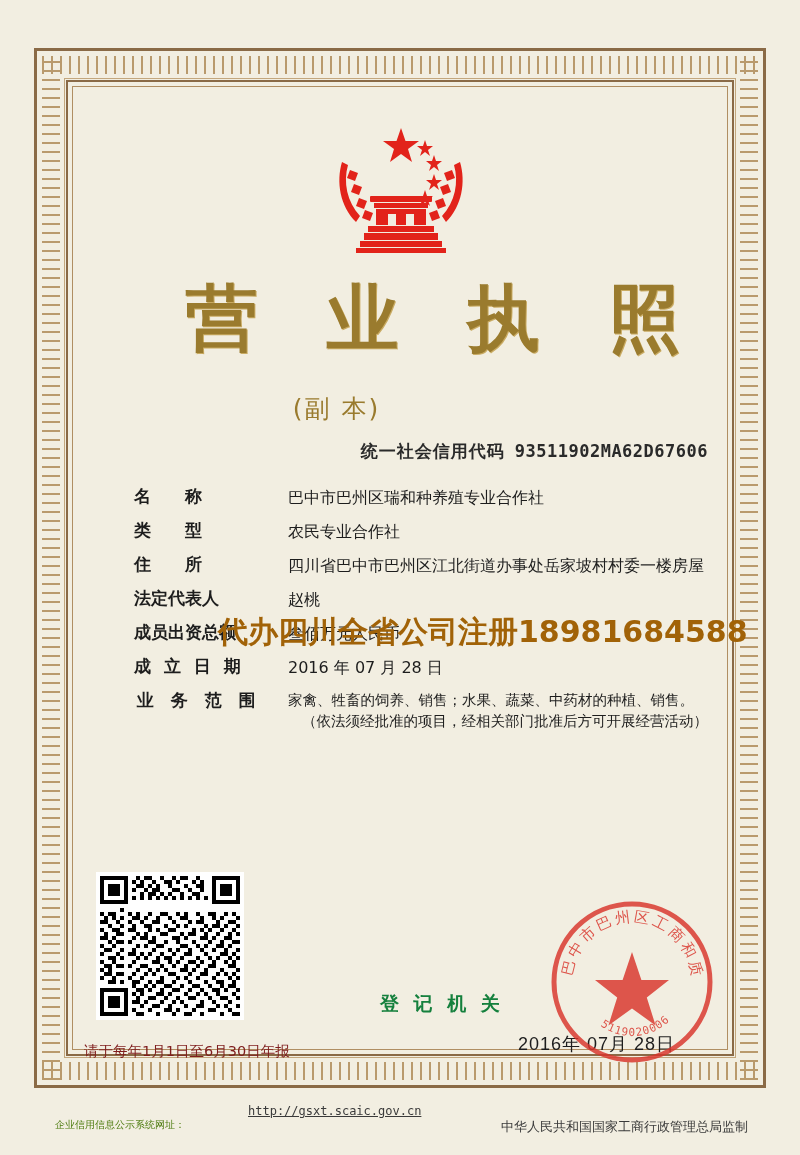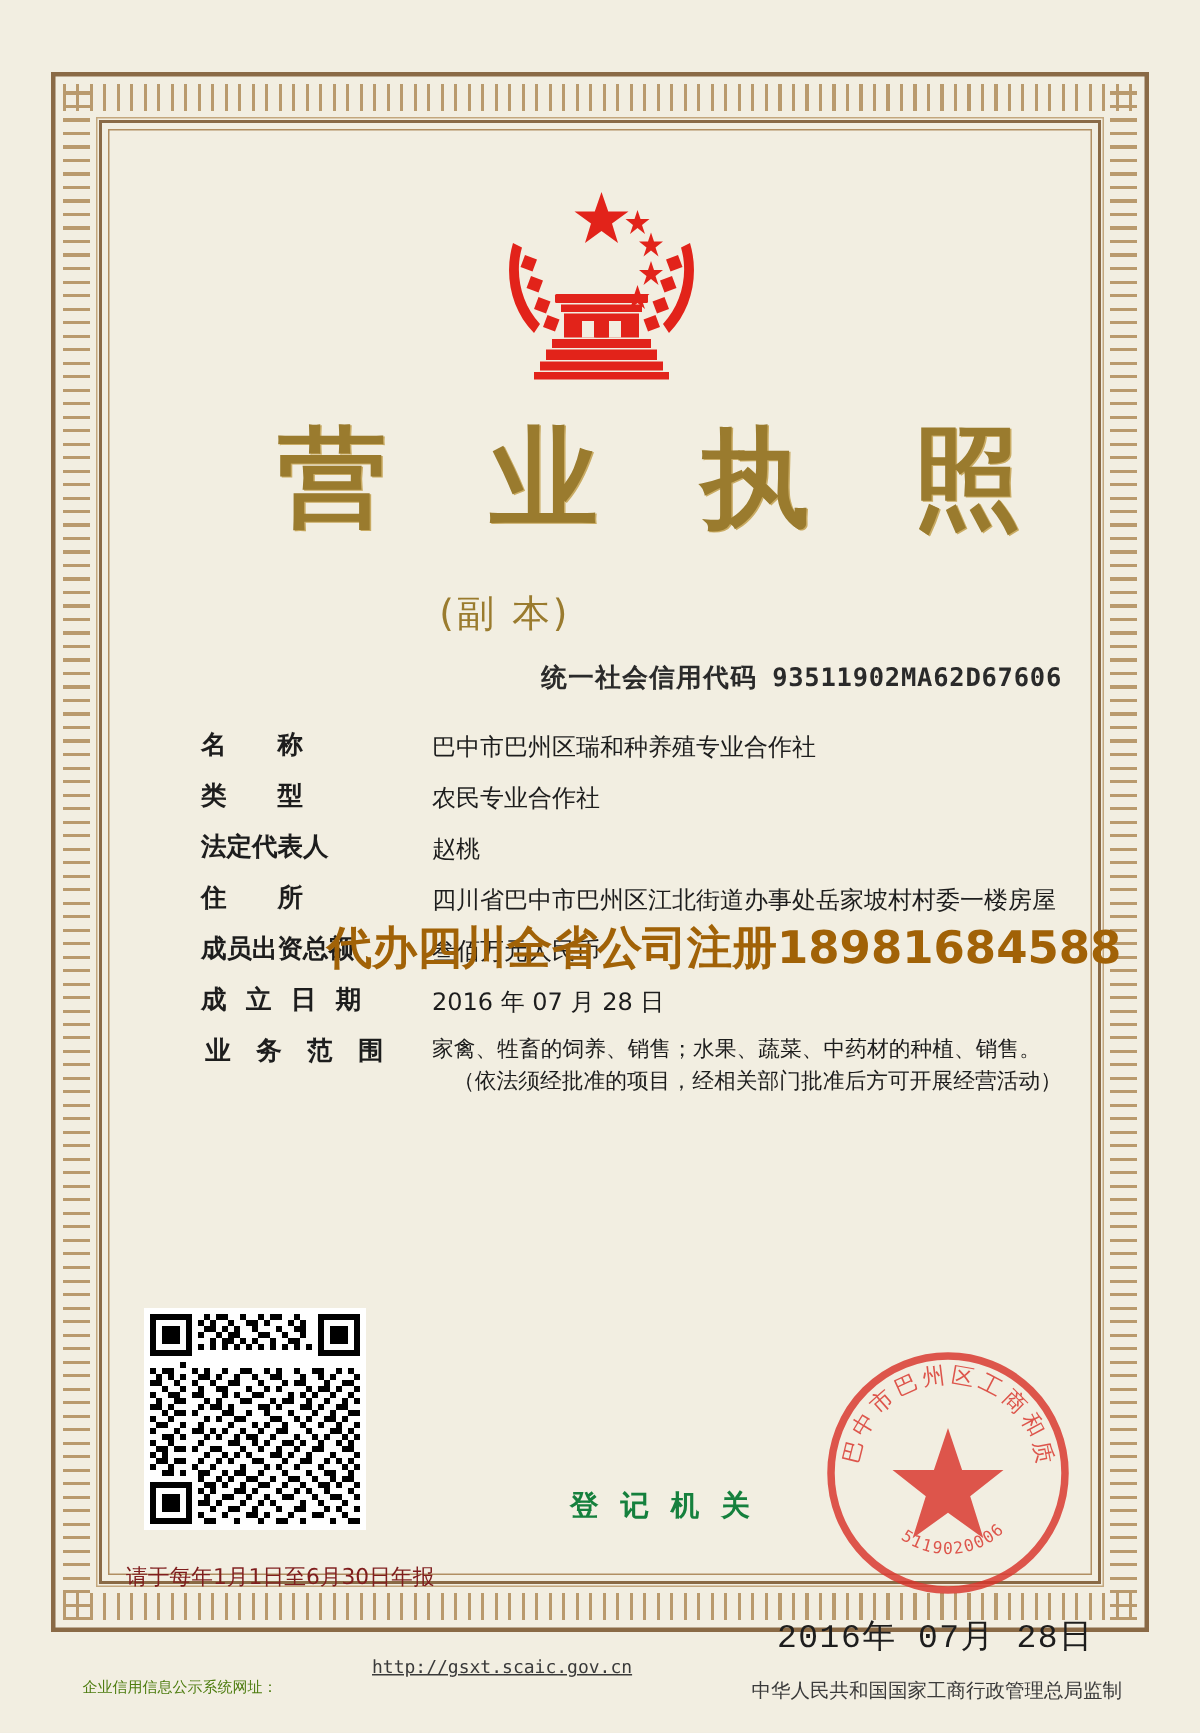--- a/index.html
+++ b/index.html
@@ -202,25 +202,24 @@
     font-size: 19px;
     font-weight: bold;
     color: #15803d;
     letter-spacing: 4px;
     margin-top: 25px;
   }
   .reg-date {
     position: absolute;
     left: 518px;
     top: 1032px;
-    font-family: Liberation Mono, monospace;
-    font-size: 22px;
+    font-family: Liberation Sans, sans-serif;
+    font-size: 18px;
     color: #1d1d1d;
     letter-spacing: 1px;
-    margin-top: 44px;
   }
   .annual {
     position: absolute;
     left: 84px;
     top: 1042px;
     font-family: "DejaVu Sans", "Liberation Sans", sans-serif;
     font-size: 14.5px;
     color: #7f1d1d;
   }
 
@@ -310,26 +309,26 @@
   <div class="fields">
     <div class="field-row">
       <div class="field-label">名　　称</div>
       <div class="field-value">巴中市巴州区瑞和种养殖专业合作社</div>
     </div>
     <div class="field-row">
       <div class="field-label">类　　型</div>
       <div class="field-value">农民专业合作社</div>
     </div>
     <div class="field-row">
+      <div class="field-label">住　　所</div>
+      <div class="field-value">四川省巴中市巴州区江北街道办事处岳家坡村村委一楼房屋</div>
+    </div>
+    <div class="field-row">
       <div class="field-label">法定代表人</div>
       <div class="field-value">赵桃</div>
-    </div>
-    <div class="field-row">
-      <div class="field-label">住　　所</div>
-      <div class="field-value">四川省巴中市巴州区江北街道办事处岳家坡村村委一楼房屋</div>
     </div>
     <div class="field-row">
       <div class="field-label">成员出资总额</div>
       <div class="field-value">叁佰万元人民币</div>
     </div>
     <div class="field-row">
       <div class="field-label lab-sp6">成 立 日 期</div>
       <div class="field-value">2016 年 07 月 28 日</div>
     </div>
     <div class="field-row">

